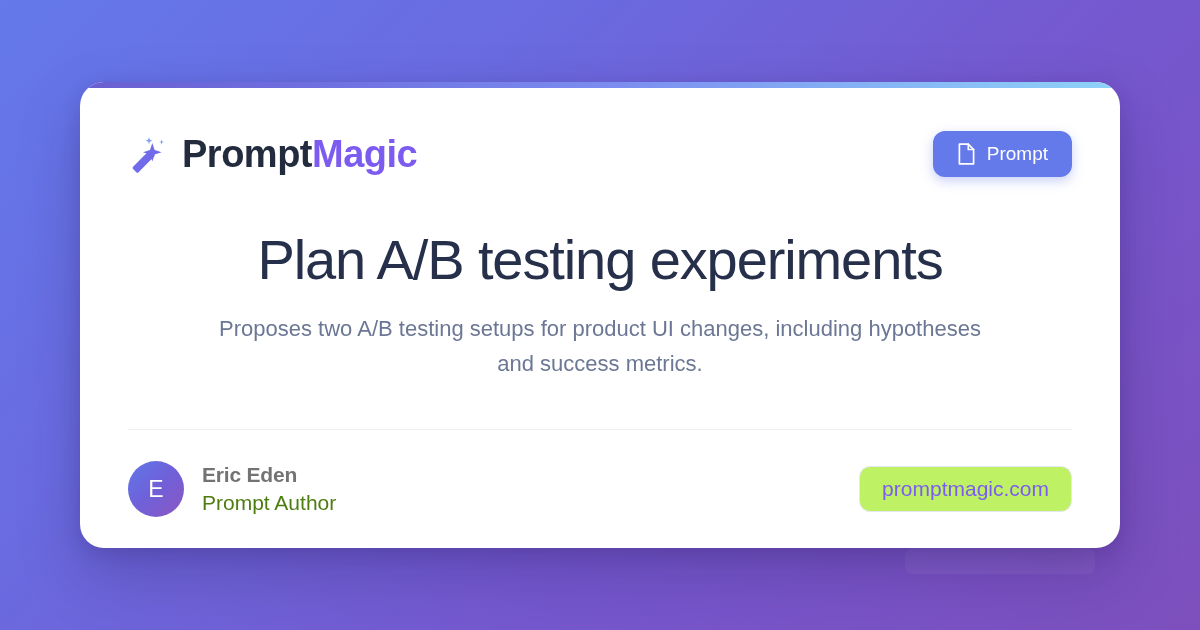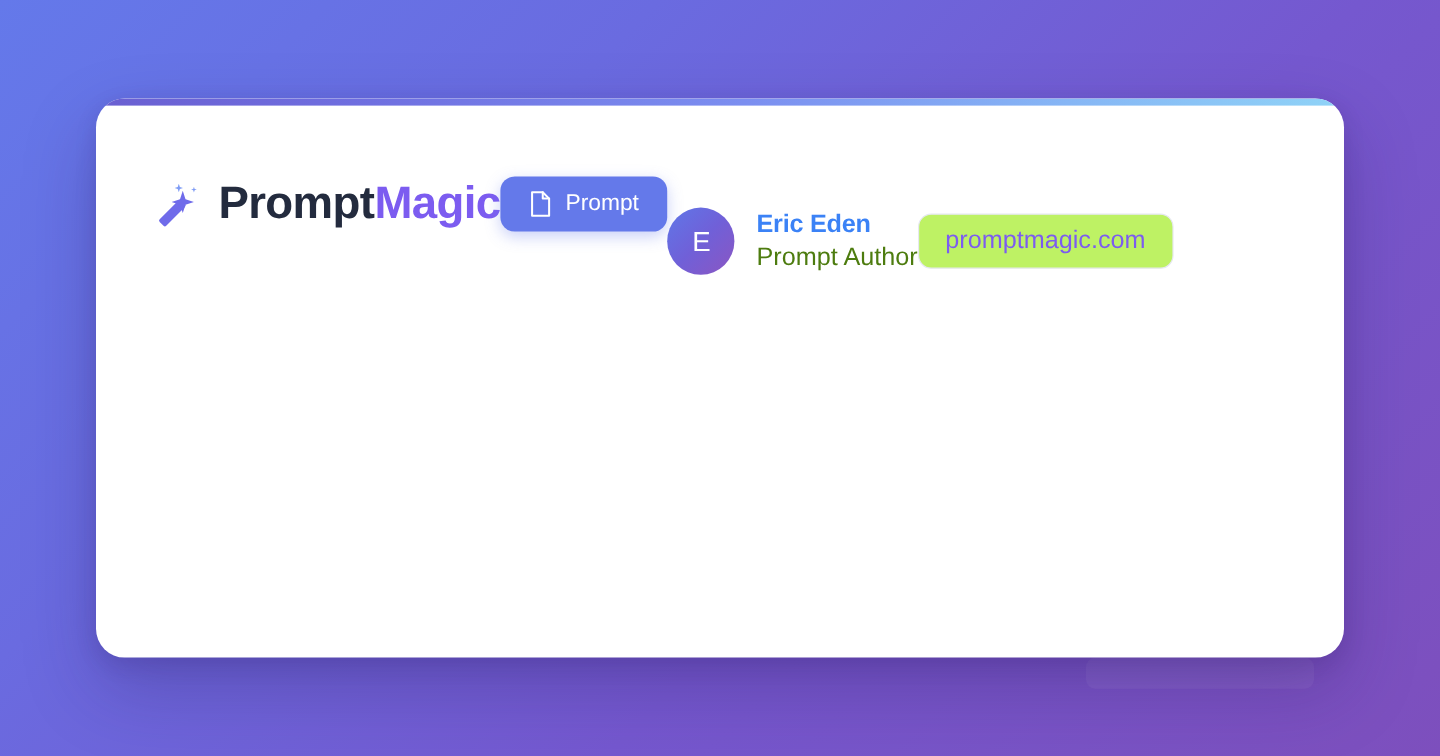--- a/index.html
+++ b/index.html
@@ -52,27 +52,27 @@
     left: 0;
     top: 0;
     width: 100%;
     height: 6px;
     background: linear-gradient(90deg, #6a5fd1 0%, #6f6fe0 22%, #7b8ef0 52%, #86b6f5 78%, #8fd3f7 100%);
   }
 
   .card-inner {
     position: absolute;
     left: 0;
-    top: 16px;
+    top: 0;
     width: 100%;
     height: 100%;
     box-sizing: border-box;
     padding: 44px 48px 0 48px;
     display: flex;
-    flex-direction: row;
+    flex-direction: column;
   }
 
   
   .card-header {
     display: flex;
     align-items: center;
     justify-content: space-between;
     height: 56px;
     flex: 0 0 auto;
   }
@@ -183,21 +183,21 @@
     display: flex;
     align-items: center;
     justify-content: center;
     flex: 0 0 auto;
   }
 
   .author-meta { display: flex; flex-direction: column; gap: 3px; line-height: 1.15; }
   .author-name {
     font-size: 21px;
     font-weight: 700;
-    color: #3b82f6;
+    color: #737373;
     letter-spacing: -0.2px;
   }
   .author-role {
     font-size: 21px;
     color: #4d7c0f;
     font-weight: 400;
   }
 
   .domain-badge {
     display: inline-flex;
@@ -252,20 +252,24 @@
             <svg class="doc-icon" viewBox="0 0 19 22" xmlns="http://www.w3.org/2000/svg" aria-hidden="true">
               <path d="M2.4 1.2 H11.3 L16.6 6.5 V20.8 H2.4 Z" fill="none" stroke="#ffffff" stroke-width="1.7" stroke-linejoin="round" stroke-linecap="round"></path>
               <path d="M11.3 1.2 V6.5 H16.6" fill="none" stroke="#ffffff" stroke-width="1.7" stroke-linejoin="round" stroke-linecap="round"></path>
             </svg>
           </span>
           <span>Prompt</span>
         </button>
 
       </div>
 
+      <div class="card-body">
+        <h1 class="prompt-title">Plan A/B testing experiments</h1>
+        <p class="prompt-subtitle">Proposes two A/B testing setups for product UI changes, including hypotheses and success metrics.</p>
+      </div>
 
       <div class="divider"></div>
 
       <div class="card-footer">
 
         <div class="author">
           <div class="avatar">E</div>
           <div class="author-meta">
             <span class="author-name">Eric Eden</span>
             <span class="author-role">Prompt Author</span>

